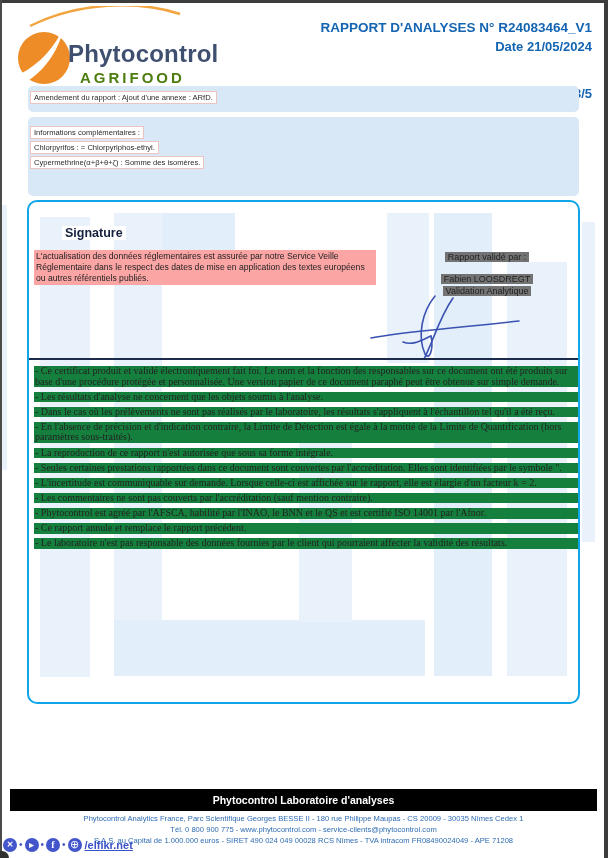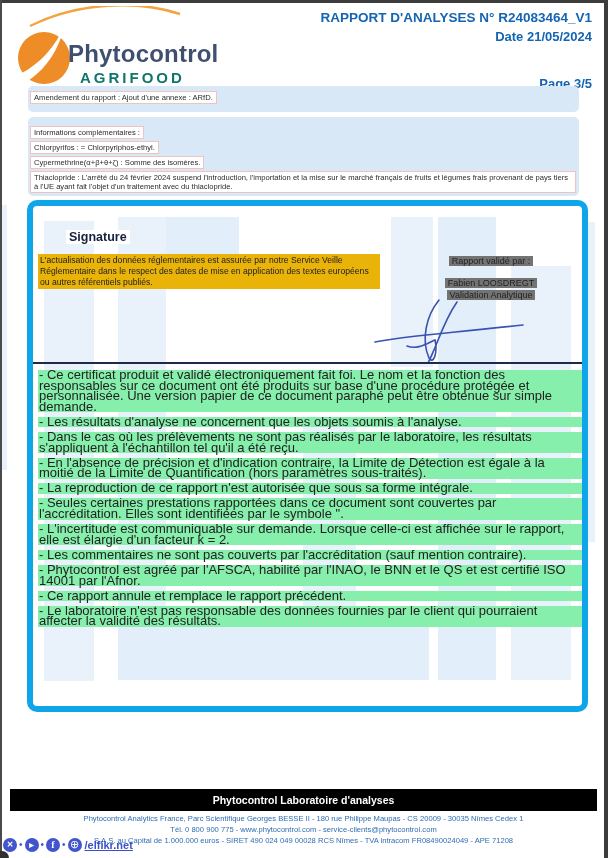--- a/index.html
+++ b/index.html
@@ -7,56 +7,56 @@
         font-family:"Liberation Sans",sans-serif;color:#222;}
   
   .b-top{position:absolute;left:0;top:0;width:608px;height:3px;background:#3c3c3c;}
   .b-right{position:absolute;right:0;top:0;width:4px;height:858px;background:#3c3c3c;}
   .b-left{position:absolute;left:0;top:0;width:2px;height:858px;background:#4a4a4a;}
   .corner-curl{position:absolute;left:0;bottom:0;width:9px;height:7px;background:#303030;border-radius:0 8px 0 0;}
 
   
   .logo{position:absolute;left:8px;top:6px;width:250px;height:86px;}
   .logo-name{position:absolute;left:60px;top:34px;font-size:24px;font-weight:bold;color:#3f4f70;letter-spacing:.2px;}
-  .logo-sub{position:absolute;left:72px;top:63px;font-size:15px;font-weight:600;color:#0f766e;letter-spacing:3px;}
-  .report-head{position:absolute;right:16px;top:8px;text-align:right;color:#1565b2;font-weight:bold;}
+  .logo-sub{position:absolute;left:72px;top:63px;font-size:15px;font-weight:600;color:#4d7c0f;letter-spacing:3px;}
+  .report-head{position:absolute;right:16px;top:18px;text-align:right;color:#1565b2;font-weight:bold;}
   .report-title{font-size:13.5px;line-height:19px;}
   .report-date{font-size:13px;line-height:19px;}
   .report-page{font-size:13px;line-height:19px;margin-top:28px;}
 
   
   .panel{position:absolute;left:28px;width:551px;background:#d9e8f7;border-radius:5px;}
   .panel1{top:86px;height:26px;}
   .panel2{top:117px;height:79px;}
   .strip{display:inline-block;background:#fff;border:1px solid #eec4c0;padding:1px 3px;
          font-size:7.6px;line-height:9px;color:#2b2b2b;}
   .panel1 .strip{margin:2px 12px 0 2px;}
   .panel2-inner{display:flex;flex-direction:column;align-items:flex-start;gap:2px;padding:9px 3px 0 2px;}
   .panel2-inner .strip{max-width:540px;}
 
   
   .main-panel{position:absolute;left:27px;top:200px;width:549px;height:500px;
-              border:6px solid #0ea5e9;border-radius:10px;overflow:hidden;background:#fff;}
+              border:2px solid #0ea5e9;border-radius:10px;overflow:hidden;background:#fff;}
   .wm{position:absolute;background:#e9f2fb;z-index:0;}
   .wm2{background:#e2eef9;}
   .wm-out{position:absolute;background:#e9f2fb;z-index:0;}
 
   .sig-heading{position:absolute;left:33px;top:24px;z-index:2;font-size:12.5px;font-weight:bold;
                color:#16213e;background:#fff;padding:0 3px;}
   .sig-body{position:absolute;left:5px;top:48px;width:338px;z-index:2;font-size:8.6px;line-height:11px;
-            color:#222;background:#eab308;padding:1px 2px;}
+            color:#222;background:#fca5a5;padding:1px 2px;}
   .valid-label{position:absolute;left:378px;top:50px;width:160px;text-align:center;z-index:2;
                font-size:9px;color:#222;}
   .valid-name{position:absolute;left:378px;top:72px;width:160px;text-align:center;z-index:2;font-size:9px;color:#222;}
   .valid-role{position:absolute;left:378px;top:84px;width:160px;text-align:center;z-index:2;font-size:9px;color:#222;}
   .valid-label span,.valid-name span,.valid-role span{background:#737373;padding:0 3px;}
   .signature-svg{position:absolute;left:338px;top:90px;z-index:2;}
   .divider{position:absolute;left:0;top:156px;width:549px;height:2px;background:#1c2b4a;z-index:2;}
   .disclaimers{position:absolute;left:5px;top:164px;width:544px;z-index:2;}
-  .disclaimers p{margin:0 0 4.5px 0;background:#86efac;font-size:13px;line-height:10.6px;color:#222;padding:0 1px;}
+  .disclaimers p{margin:0 0 4.5px 0;background:#15803d;font-size:10px;line-height:10.6px;color:#222;padding:0 1px;font-family:Liberation Serif, serif;}
 
   
   .footer-bar{position:absolute;left:10px;top:789px;width:587px;height:22px;background:#000000;
               color:#fff;font-weight:bold;font-size:10.5px;line-height:22px;text-align:center;}
   .f-line{position:absolute;left:10px;width:587px;text-align:center;font-size:7.6px;color:#2e6cb3;line-height:10px;}
   .f1{top:814px;} .f2{top:825px;} .f3{top:836px;}
   .social{position:absolute;left:3px;top:836px;height:17px;display:flex;align-items:center;z-index:3;}
   .soc-circle{width:14px;height:14px;border-radius:50%;background:#4355cb;color:#fff;display:flex;
               align-items:center;justify-content:center;font-size:8px;font-weight:bold;}
   .soc-dot{color:#4355cb;font-size:10px;margin:0 2px;line-height:14px;}
@@ -89,21 +89,20 @@
 
   <div class="panel panel1">
     <span class="strip">Amendement du rapport : Ajout d'une annexe : ARfD.</span>
   </div>
 
   <div class="panel panel2">
     <div class="panel2-inner">
       <span class="strip">Informations complémentaires :</span>
       <span class="strip">Chlorpyrifos : = Chlorpyriphos-ethyl.</span>
       <span class="strip">Cypermethrine(α+β+θ+ζ) : Somme des isomères.</span>
-      <span class="strip">Thiaclopride : L'arrêté du 24 février 2024 suspend l'introduction, l'importation et la mise sur le marché français de fruits et légumes frais provenant de pays tiers à l'UE ayant fait l'objet d'un traitement avec du thiaclopride.</span>
     </div>
   </div>
 
   <div class="wm-out" style="left:2px;top:205px;width:5px;height:265px;"></div>
   <div class="wm-out" style="left:582px;top:222px;width:13px;height:320px;"></div>
 
   <div class="main-panel">
 
     <div class="wm" style="left:11px;top:15px;width:50px;height:460px;"></div>
     <div class="wm wm2" style="left:85px;top:11px;width:121px;height:44px;"></div>

